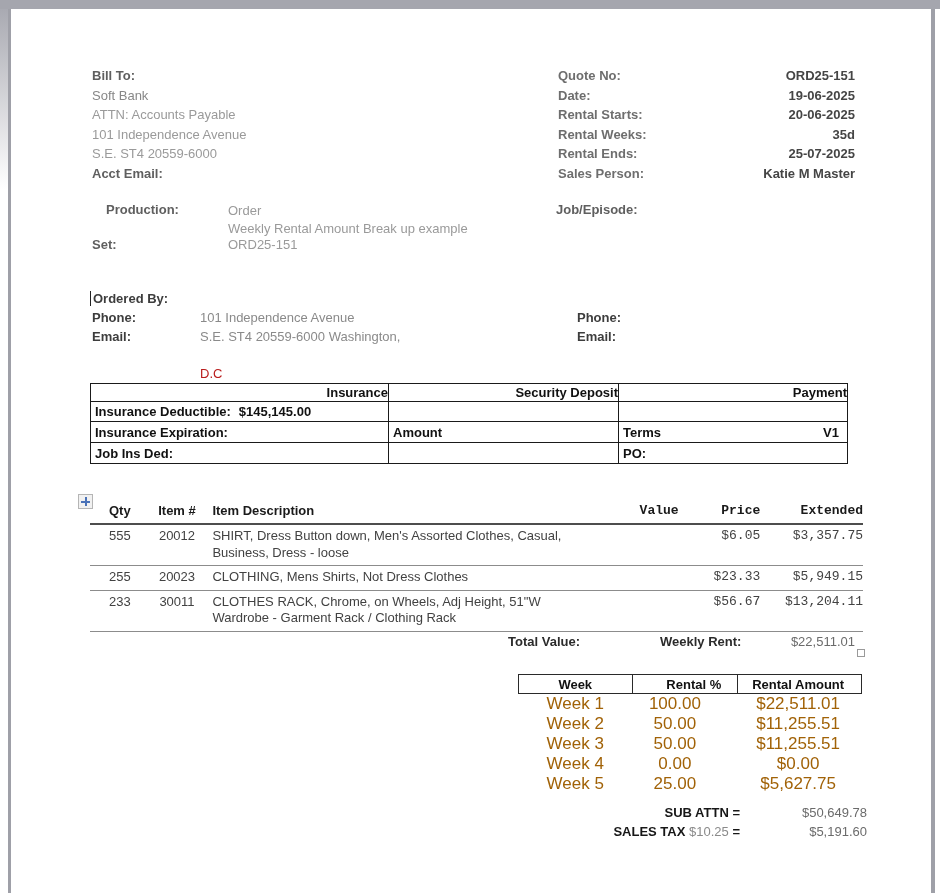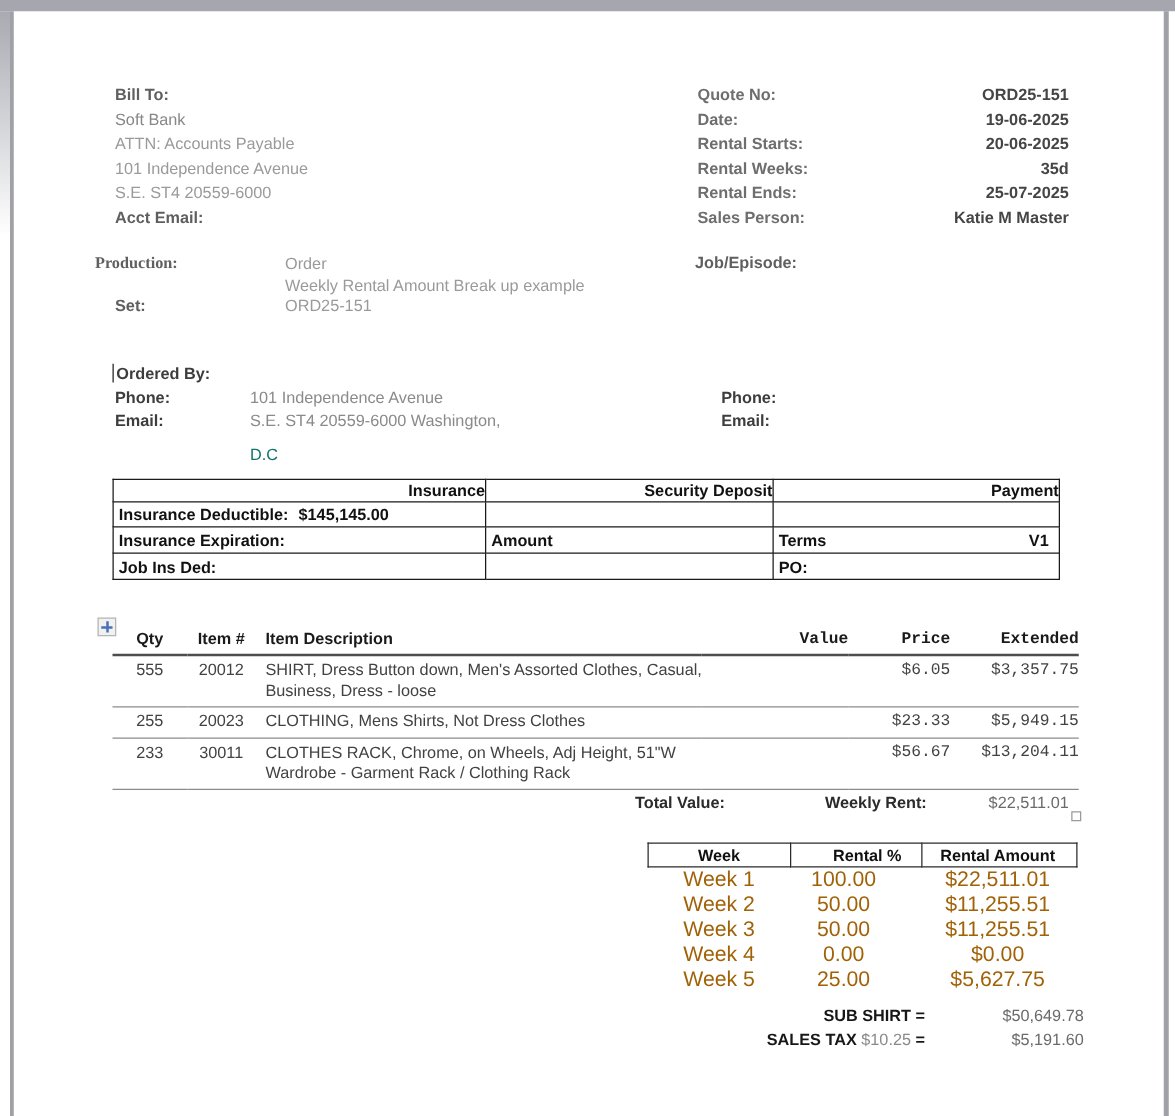--- a/index.html
+++ b/index.html
@@ -103,37 +103,37 @@
     <div class="row">
         <span class="txt lbl" style="color:#6e6e6e;">Rental Ends:</span>
         <span class="txt b dk">25-07-2025</span>
       </div>
     <div class="row">
         <span class="txt lbl" style="color:#6e6e6e;">Sales Person:</span>
         <span class="txt b dk">Katie M Master</span>
       </div>
   </div>
 
-  <span class="abs txt lbl" style="left:76px;top:202px;font-family:Liberation Serif, serif;">Production:</span>
+  <span class="abs txt lbl" style="left:106px;top:202px;">Production:</span>
   <div class="abs prodval" style="left:228px;top:202px;">
     <div class="txt" style="color:#9a9a9a;">Order</div>
     <div class="txt" style="color:#9a9a9a;">Weekly Rental Amount Break up example</div>
   </div>
   <span class="abs txt lbl" style="left:556px;top:202px;">Job/Episode:</span>
   <span class="abs txt lbl" style="left:92px;top:237px;">Set:</span>
   <span class="abs txt" style="left:228px;top:237px;color:#9a9a9a;">ORD25-151</span>
 
   <div class="abs caret"></div>
   <span class="abs txt b" style="left:93px;top:291px;color:#3d3d3d;">Ordered By:</span>
   <span class="abs txt b" style="left:92px;top:310px;color:#3d3d3d;">Phone:</span>
   <span class="abs txt" style="left:200px;top:310px;color:#8a8a8a;">101 Independence Avenue</span>
   <span class="abs txt b" style="left:577px;top:310px;color:#3d3d3d;">Phone:</span>
   <span class="abs txt b" style="left:92px;top:329px;color:#3d3d3d;">Email:</span>
   <span class="abs txt" style="left:200px;top:329px;color:#8a8a8a;">S.E. ST4 20559-6000 Washington,</span>
-  <span class="abs txt" style="left:200px;top:356px;color:#0f766e;">D.C</span>
+  <span class="abs txt" style="left:200px;top:366px;color:#b91c1c;">D.C</span>
   <span class="abs txt b" style="left:577px;top:329px;color:#3d3d3d;">Email:</span>
 
   <table class="abs instable">
     <colgroup>
         <col style="width:298px;">
         <col style="width:230px;">
         <col style="width:229px;">
       </colgroup>
     <tbody>
         <tr>
@@ -262,21 +262,21 @@
     <tr>
       <td class="c-center">Week 5</td>
       <td class="pct">25.00</td>
       <td class="amt">$5,627.75</td>
     </tr>
   </tbody>
     </table>
 
   <div class="abs summary">
     <div class="row">
-      <span class="slabel">SUB SHIRT =</span>
+      <span class="slabel">SUB ATTN =</span>
       <span class="svalue">$50,649.78</span>
     </div>
     <div class="row">
       <span class="slabel"><span>SALES TAX</span> <span class="taxrate">$10.25</span> <span>=</span></span>
       <span class="svalue">$5,191.60</span>
     </div>
   </div>
 
 </div>
 

